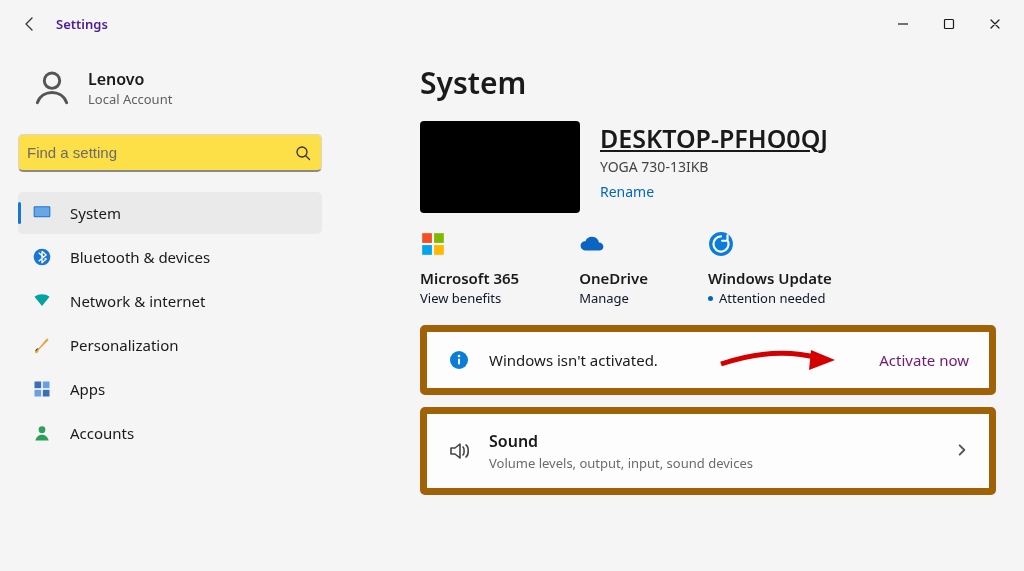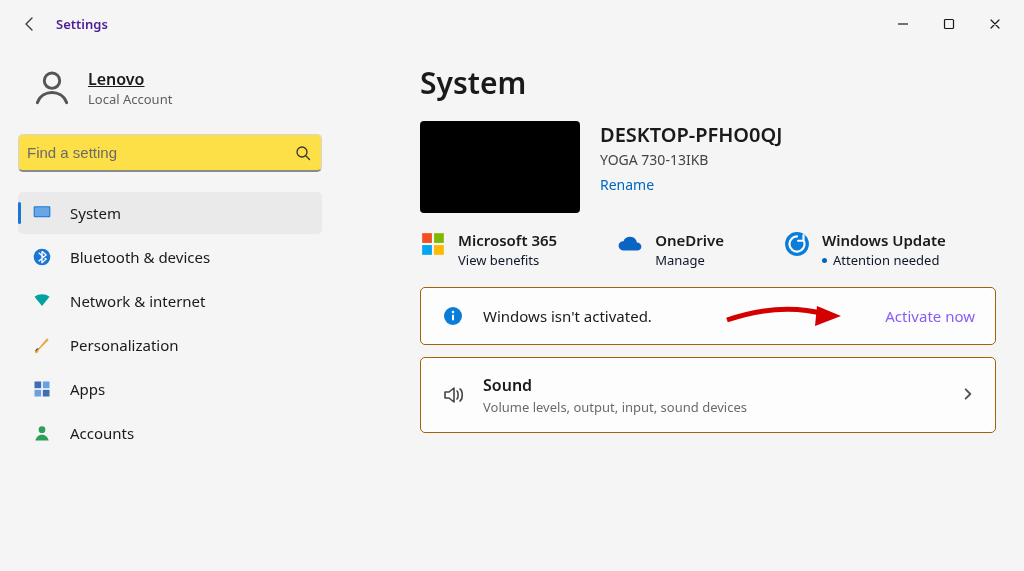--- a/index.html
+++ b/index.html
@@ -47,21 +47,21 @@
     flex-shrink: 0;
     padding: 10px 18px 0 18px;
   }
   .account {
     display: flex;
     align-items: center;
     gap: 14px;
     padding: 8px 6px 24px 12px;
   }
   .avatar-svg { width: 44px; height: 44px; color:#555; }
-  .acct-name { font-size: 16px; font-weight: 600; text-decoration: underline; }
+  .acct-name { font-size: 16px; font-weight: 600; }
   .acct-sub { font-size: 13px; color: #5f5f5f; }
   .search {
     display: flex; align-items: center;
     background: #fde047;
     border: 1px solid #d6d6d6;
     border-bottom: 2px solid #8a8a8a;
     border-radius: 5px;
     height: 38px;
     padding: 0 10px 0 6px;
     margin-bottom: 20px;
@@ -94,48 +94,48 @@
   .nav-ico { width:20px; height:20px; display:flex; align-items:center; justify-content:center; }
 
   .main {
     flex: 1;
     padding: 10px 28px 0 80px;
     overflow: hidden;
   }
   .page-heading { font-size: 30px; font-weight: 600; margin: 4px 0 18px 0; }
   .device-row { display:flex; align-items:flex-start; gap:20px; margin-bottom:18px; }
   .device-thumb { width:160px; height:92px; background:#000; border-radius:4px; }
-  .dev-name { font-size:20px; font-weight:600; }
+  .dev-name { font-size:25px; font-weight:600;text-decoration:underline; }
   .dev-model { font-size:14px; color:#444; margin-top:2px; }
   .rename-link { font-size:14px; color:#0067c0; margin-top:6px; cursor:pointer; }
 
   .tiles { display:flex; gap:60px; margin: 6px 0 18px 0; }
-  .tile { display:flex; gap:12px; align-items:flex-start; }
+  .tile { display:flex; gap:12px; align-items:flex-start;flex-direction:column; }
   .tile-ico { width:26px; height:26px; display:flex; align-items:center; justify-content:center; }
   .tile-title { font-size:15px; font-weight:600; line-height:1.2; }
   .tile-sub { font-size:13px; color:#0f172a; margin-top:2px; display:flex; align-items:center; gap:6px;}
   .dot-blue { width:5px; height:5px; border-radius:50%; background:#0067c0; display:inline-block;}
 
   .card {
     background:#fdfdfd;
-    border:1px solid #a16207;
+    border:7px solid #a16207;
     border-radius:5px;
     padding: 16px 20px;
     margin-bottom: 12px;
     display:flex;
     align-items:center;
     gap:18px;
     position: relative;
   }
   .card-ico { width:24px; height:24px; display:flex; align-items:center; justify-content:center; color:#444; }
   .card-body { flex:1; }
   .card-title { font-size:15px; font-weight:400; }
   .card-heading { font-size:16px; font-weight:600; }
   .card-sub { font-size:13px; color:#6b6b6b; margin-top:2px; }
-  .card-link { color:#8b5cf6; font-size:15px; }
+  .card-link { color:#701a75; font-size:15px; }
   .chev { color:#555; }
 
   .red-arrow {
     position:absolute;
     right: 150px;
     top: 12px;
     pointer-events:none;
   }
 
   

